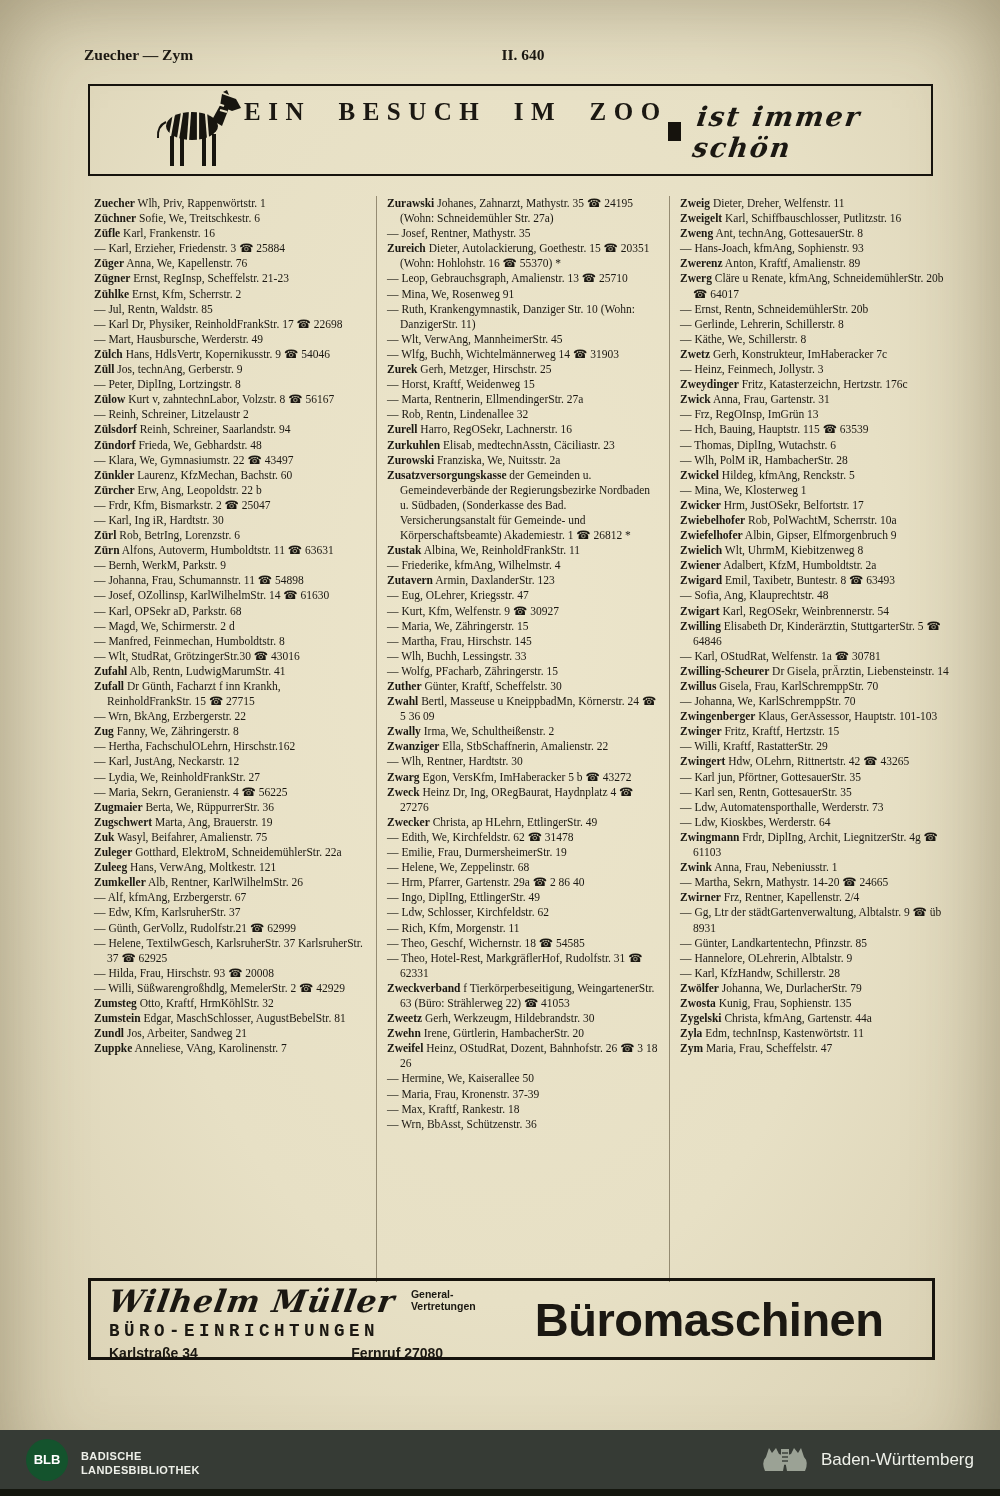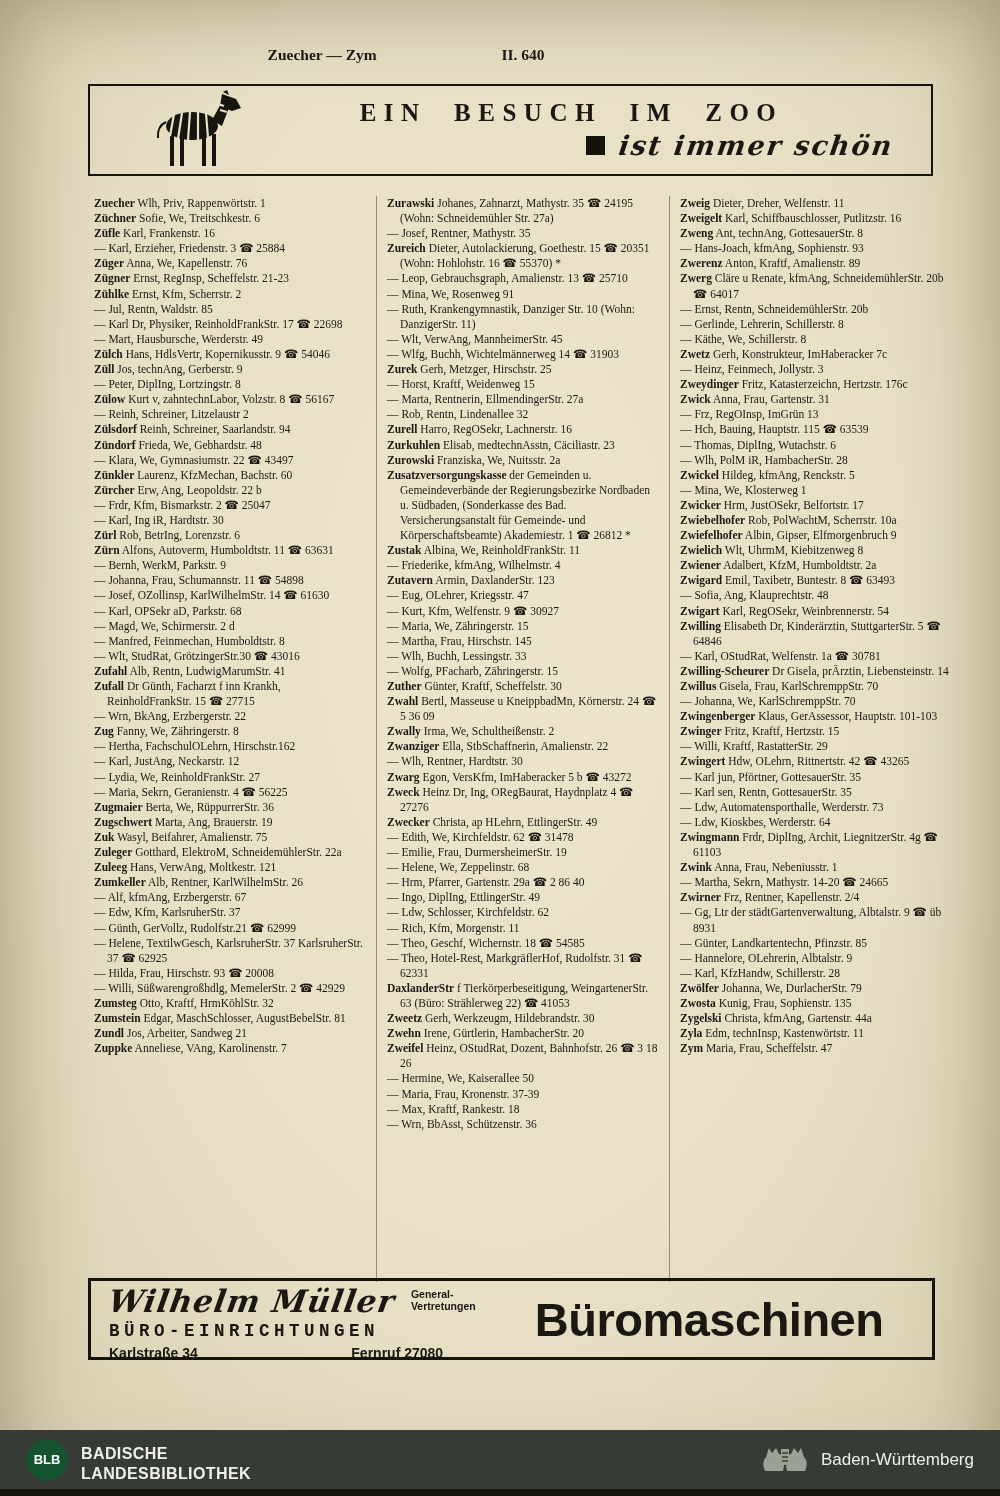--- a/index.html
+++ b/index.html
@@ -5,27 +5,27 @@
   html,body{margin:0;padding:0;background:#a99f85;}
   .page{
     position:relative;width:1000px;height:1496px;overflow:hidden;
     background:radial-gradient(ellipse at 50% 42%, #ece5cb 0%, #e7e0c5 55%, #d7ceb0 100%);
     box-shadow:inset 0 0 90px rgba(85,72,40,.45);
     color:#1b1812;
     font-family:"Liberation Serif","DejaVu Serif",serif;
   }
   
   .page-header{position:absolute;top:46px;left:84px;width:878px;display:flex;font-weight:bold;font-size:15.5px;}
-  .ph-left{flex:1;text-align:right;}
+  .ph-left{flex:1;text-align:left;}
   .ph-center{flex:1;text-align:center;}
   .ph-right{flex:1;}
   
   .zoo-ad{position:absolute;top:84px;left:88px;width:845px;height:92px;border:2.5px solid #16130d;box-sizing:border-box;display:flex;align-items:center;}
   .zebra{margin-left:50px;flex:0 0 auto;display:flex;align-items:center;}
-  .zoo-body{flex:1;display:flex;flex-direction:column;justify-content:center;padding-right:32px;}
+  .zoo-body{flex:1;display:flex;flex-direction:row;justify-content:center;padding-right:32px;}
   .zoo-title{text-align:center;font-weight:bold;font-size:25px;letter-spacing:.30em;word-spacing:.55em;white-space:nowrap;}
   .zoo-sub{display:flex;justify-content:flex-end;align-items:center;gap:14px;margin-top:3px;padding-right:6px;}
   .sq{width:19px;height:19px;background:#16130d;display:inline-block;}
   .zoo-script{font-family:"DejaVu Serif",serif;font-style:italic;font-weight:bold;font-size:27px;letter-spacing:2px;transform:skewX(-8deg);}
   
   .columns{position:absolute;top:196px;left:84px;width:878px;height:1086px;display:flex;overflow:hidden;}
   .col{flex:1 1 0;padding:0 8px 0 10px;font-size:11.5px;line-height:15.1px;overflow:hidden;}
   .col + .col{border-left:1px solid rgba(80,70,45,.55);}
   .entry{padding-left:13px;text-indent:-13px;}
   .surname{font-weight:bold;}
@@ -35,21 +35,21 @@
   .ma-row1{display:flex;align-items:flex-start;gap:16px;}
   .ma-name{font-family:"DejaVu Serif",serif;font-style:italic;font-weight:bold;font-size:31px;line-height:1;transform:skewX(-9deg);letter-spacing:1px;white-space:nowrap;}
   .ma-gv{font-family:"Liberation Sans",sans-serif;font-size:10.5px;font-weight:bold;line-height:1.15;padding-top:2px;}
   .ma-line2{font-family:Liberation Mono, monospace;font-weight:bold;font-size:17.5px;letter-spacing:4.5px;margin-top:4px;white-space:nowrap;}
   .ma-row3{display:flex;justify-content:space-between;width:90%;font-family:"Liberation Sans",sans-serif;font-size:14px;font-weight:bold;margin-top:4px;}
   .ma-right{flex:1;display:flex;align-items:center;justify-content:center;font-family:"Liberation Sans",sans-serif;font-weight:bold;font-size:47px;letter-spacing:-.5px;white-space:nowrap;}
   
   .footer{position:absolute;left:0;bottom:0;width:100%;height:66px;background:#363b35;border-bottom:7px solid #14160e;box-sizing:border-box;display:flex;align-items:center;justify-content:space-between;padding:0 26px;color:#eef0e9;font-family:"Liberation Sans",sans-serif;}
   .f-left{display:flex;align-items:center;gap:13px;}
   .blb-circle{width:42px;height:42px;border-radius:50%;background:#14532d;display:flex;align-items:center;justify-content:center;font-weight:bold;font-size:13px;color:#ffffff;flex:0 0 auto;}
-  .f-lib{font-weight:bold;font-size:16px;line-height:1.2;letter-spacing:.4px;margin-top:8px;}
+  .f-lib{font-weight:bold;font-size:11px;line-height:1.2;letter-spacing:.4px;margin-top:8px;}
   .f-right{display:flex;align-items:center;gap:10px;font-size:17px;}
 </style>
 </head>
 <body>
 
 <div class="page">
 
   <header class="page-header">
     <span class="ph-left">Zuecher — Zym</span>
     <span class="ph-center">II. 640</span>
@@ -184,21 +184,21 @@
         <div class="entry"><span class="surname">Zwecker</span> Christa, ap HLehrn, EttlingerStr. 49</div>
         <div class="entry">— Edith, We, Kirchfeldstr. 62 ☎ 31478</div>
         <div class="entry">— Emilie, Frau, DurmersheimerStr. 19</div>
         <div class="entry">— Helene, We, Zeppelinstr. 68</div>
         <div class="entry">— Hrm, Pfarrer, Gartenstr. 29a ☎ 2 86 40</div>
         <div class="entry">— Ingo, DiplIng, EttlingerStr. 49</div>
         <div class="entry">— Ldw, Schlosser, Kirchfeldstr. 62</div>
         <div class="entry">— Rich, Kfm, Morgenstr. 11</div>
         <div class="entry">— Theo, Geschf, Wichernstr. 18 ☎ 54585</div>
         <div class="entry">— Theo, Hotel-Rest, MarkgräflerHof, Rudolfstr. 31 ☎ 62331</div>
-        <div class="entry"><span class="surname">DaxlanderStr</span> f Tierkörperbeseitigung, WeingartenerStr. 63 (Büro: Strählerweg 22) ☎ 41053</div>
+        <div class="entry"><span class="surname">Zweckverband</span> f Tierkörperbeseitigung, WeingartenerStr. 63 (Büro: Strählerweg 22) ☎ 41053</div>
         <div class="entry"><span class="surname">Zweetz</span> Gerh, Werkzeugm, Hildebrandstr. 30</div>
         <div class="entry"><span class="surname">Zwehn</span> Irene, Gürtlerin, HambacherStr. 20</div>
         <div class="entry"><span class="surname">Zweifel</span> Heinz, OStudRat, Dozent, Bahnhofstr. 26 ☎ 3 18 26</div>
         <div class="entry">— Hermine, We, Kaiserallee 50</div>
         <div class="entry">— Maria, Frau, Kronenstr. 37-39</div>
         <div class="entry">— Max, Kraftf, Rankestr. 18</div>
         <div class="entry">— Wrn, BbAsst, Schützenstr. 36</div>
       </div>
     <div class="col">
         <div class="entry"><span class="surname">Zweig</span> Dieter, Dreher, Welfenstr. 11</div>

